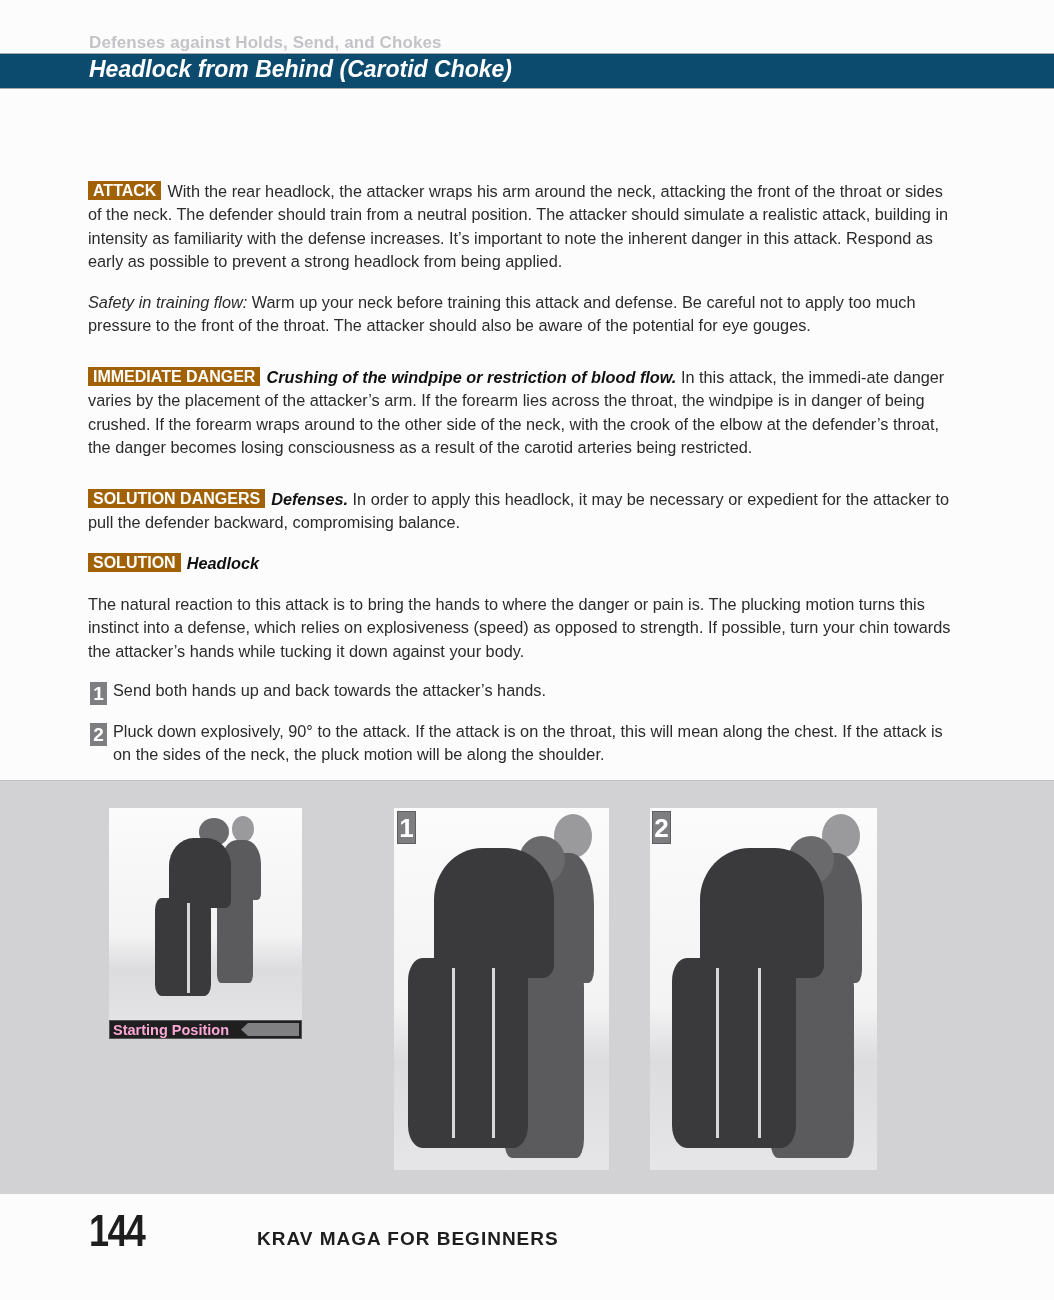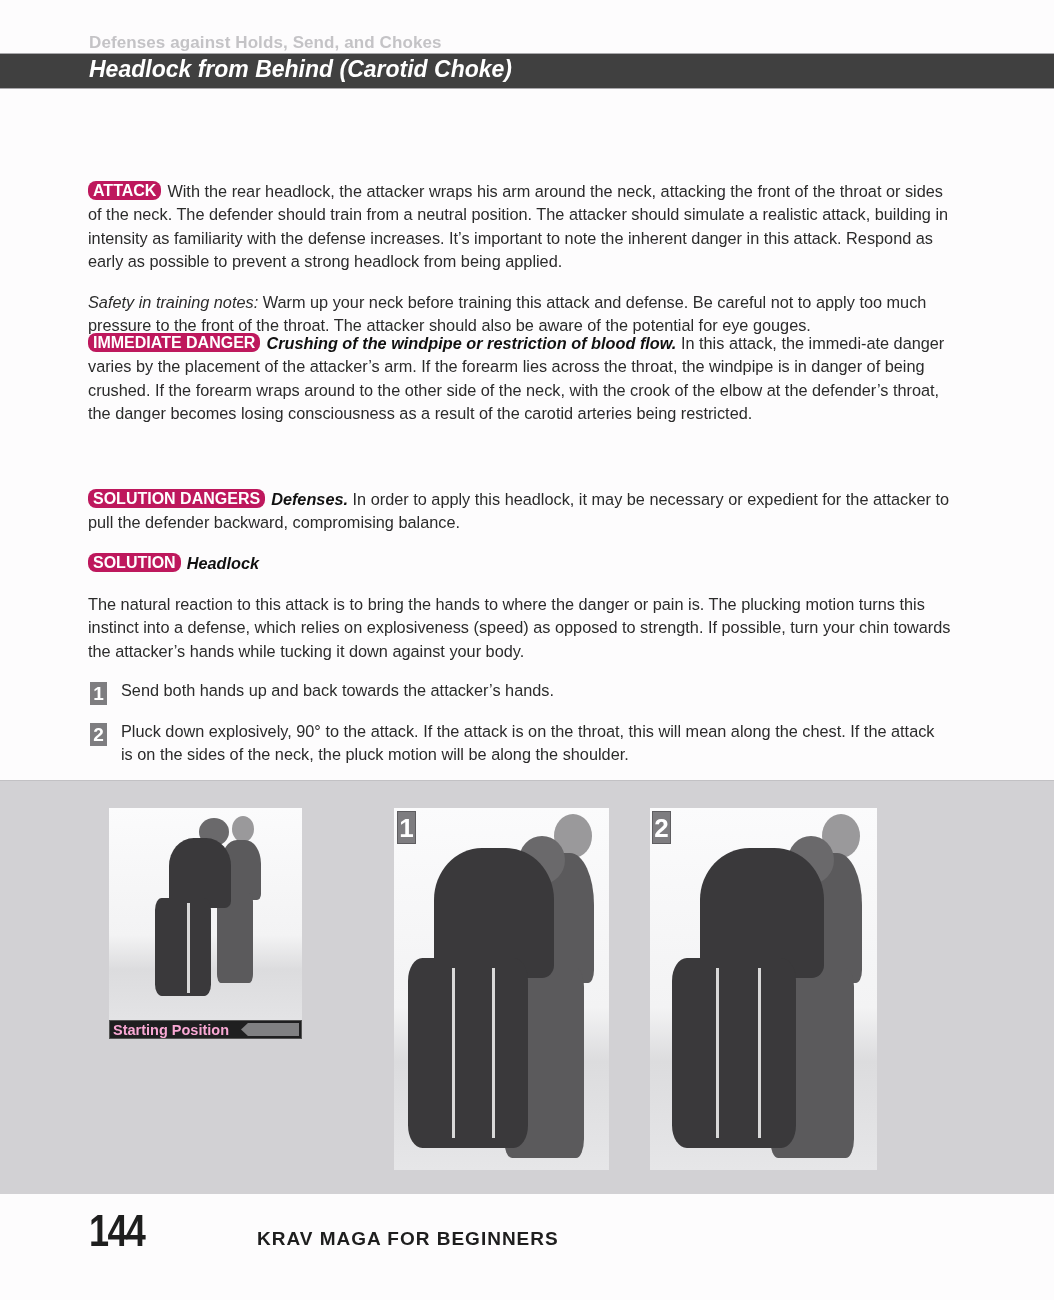--- a/index.html
+++ b/index.html
@@ -5,50 +5,49 @@
   * { box-sizing: border-box; margin: 0; padding: 0; }
   html, body { width: 1054px; height: 1300px; background: #fdfcfd; overflow: hidden; }
   body { position: relative; font-family: "Liberation Sans", sans-serif; color: #2a2a2a; }
 
   .section-label {
     position: absolute; left: 89px; top: 33px;
     font-size: 17px; font-weight: bold; color: #c4c3c6; letter-spacing: 0.1px;
   }
   .title-bar {
     position: absolute; left: 0; top: 53px; width: 1054px; height: 36px;
-    background: #404040; border-top: 1px solid #a9a8ab; border-bottom: 1px solid #a9a8ab;
+    background: #0c4a6e; border-top: 1px solid #a9a8ab; border-bottom: 1px solid #a9a8ab;
   }
   .title-text {
     position: absolute; left: 89px; top: 2px;
     font-size: 23px; font-weight: bold; font-style: italic; color: #ffffff;
   }
 
   .body-text {
     position: absolute; left: 88px; width: 870px;
     font-size: 16.3px; line-height: 23.4px; color: #2b2b2b;
   }
   .tag {
-    display: inline-block; background: #be185d; color: #fff; font-weight: bold;
+    display: inline-block; background: #a16207; color: #fff; font-weight: bold;
     font-size: 16px; line-height: 19px; padding: 0 5px; margin-right: 6px;
     vertical-align: 1px;
-    border-radius: 8px;
   }
   .bi { font-weight: bold; font-style: italic; color: #111; }
   .it { font-style: italic; }
 
   .step {
     position: absolute; left: 90px; width: 860px;
     font-size: 16.3px; line-height: 23.4px; color: #2b2b2b;
   }
   .step-num {
     position: absolute; left: 0; top: 3px; width: 17px; height: 23px;
     background: #7e7d80; color: #fff; font-weight: bold; font-size: 19px;
     text-align: center; line-height: 23px;
   }
-  .step-text { margin-left: 31px; display: block; }
+  .step-text { margin-left: 23px; display: block; }
 
   .photo-band {
     position: absolute; left: 0; top: 780px; width: 1054px; height: 414px;
     background: #d2d1d4; border-top: 1px solid #c2c1c4;
   }
   .photo {
     position: absolute; background: linear-gradient(#fbfbfc 0%, #f3f3f4 55%, #dcdcde 70%, #e6e6e8 100%);
     overflow: hidden;
   }
   .figure { position: absolute; background: #3a393b; border-radius: 40% 40% 10% 10%; }
@@ -91,24 +90,24 @@
 <div class="section-label">Defenses against Holds, Send, and Chokes</div>
 <div class="title-bar">
   <div class="title-text">Headlock from Behind (Carotid Choke)</div>
 </div>
 
 <div class="body-text" style="top:180px;">
   <span class="tag">ATTACK</span><span>With the rear headlock, the attacker wraps his arm around the neck, attacking the front of the throat or sides of the neck. The defender should train from a neutral position. The attacker should simulate a realistic attack, building in intensity as familiarity with the defense increases. It’s important to note the inherent danger in this attack. Respond as early as possible to prevent a strong headlock from being applied.</span>
 </div>
 
 <div class="body-text" style="top:291px;">
-  <span class="it">Safety in training notes:</span><span> Warm up your neck before training this attack and defense. Be careful not to apply too much pressure to the front of the throat. The attacker should also be aware of the potential for eye gouges.</span>
+  <span class="it">Safety in training flow:</span><span> Warm up your neck before training this attack and defense. Be careful not to apply too much pressure to the front of the throat. The attacker should also be aware of the potential for eye gouges.</span>
 </div>
 
-<div class="body-text" style="top:332px;">
+<div class="body-text" style="top:366px;">
   <span class="tag">IMMEDIATE DANGER</span><span class="bi">Crushing of the windpipe or restriction of blood flow.</span><span> In this attack, the immedi-ate danger varies by the placement of the attacker’s arm. If the forearm lies across the throat, the windpipe is in danger of being crushed. If the forearm wraps around to the other side of the neck, with the crook of the elbow at the defender’s throat, the danger becomes losing consciousness as a result of the carotid arteries being restricted.</span>
 </div>
 
 <div class="body-text" style="top:488px;">
   <span class="tag">SOLUTION DANGERS</span><span class="bi">Defenses.</span><span> In order to apply this headlock, it may be necessary or expedient for the attacker to pull the defender backward, compromising balance.</span>
 </div>
 
 <div class="body-text" style="top:552px;">
   <span class="tag">SOLUTION</span><span class="bi">Headlock</span>
 </div>

